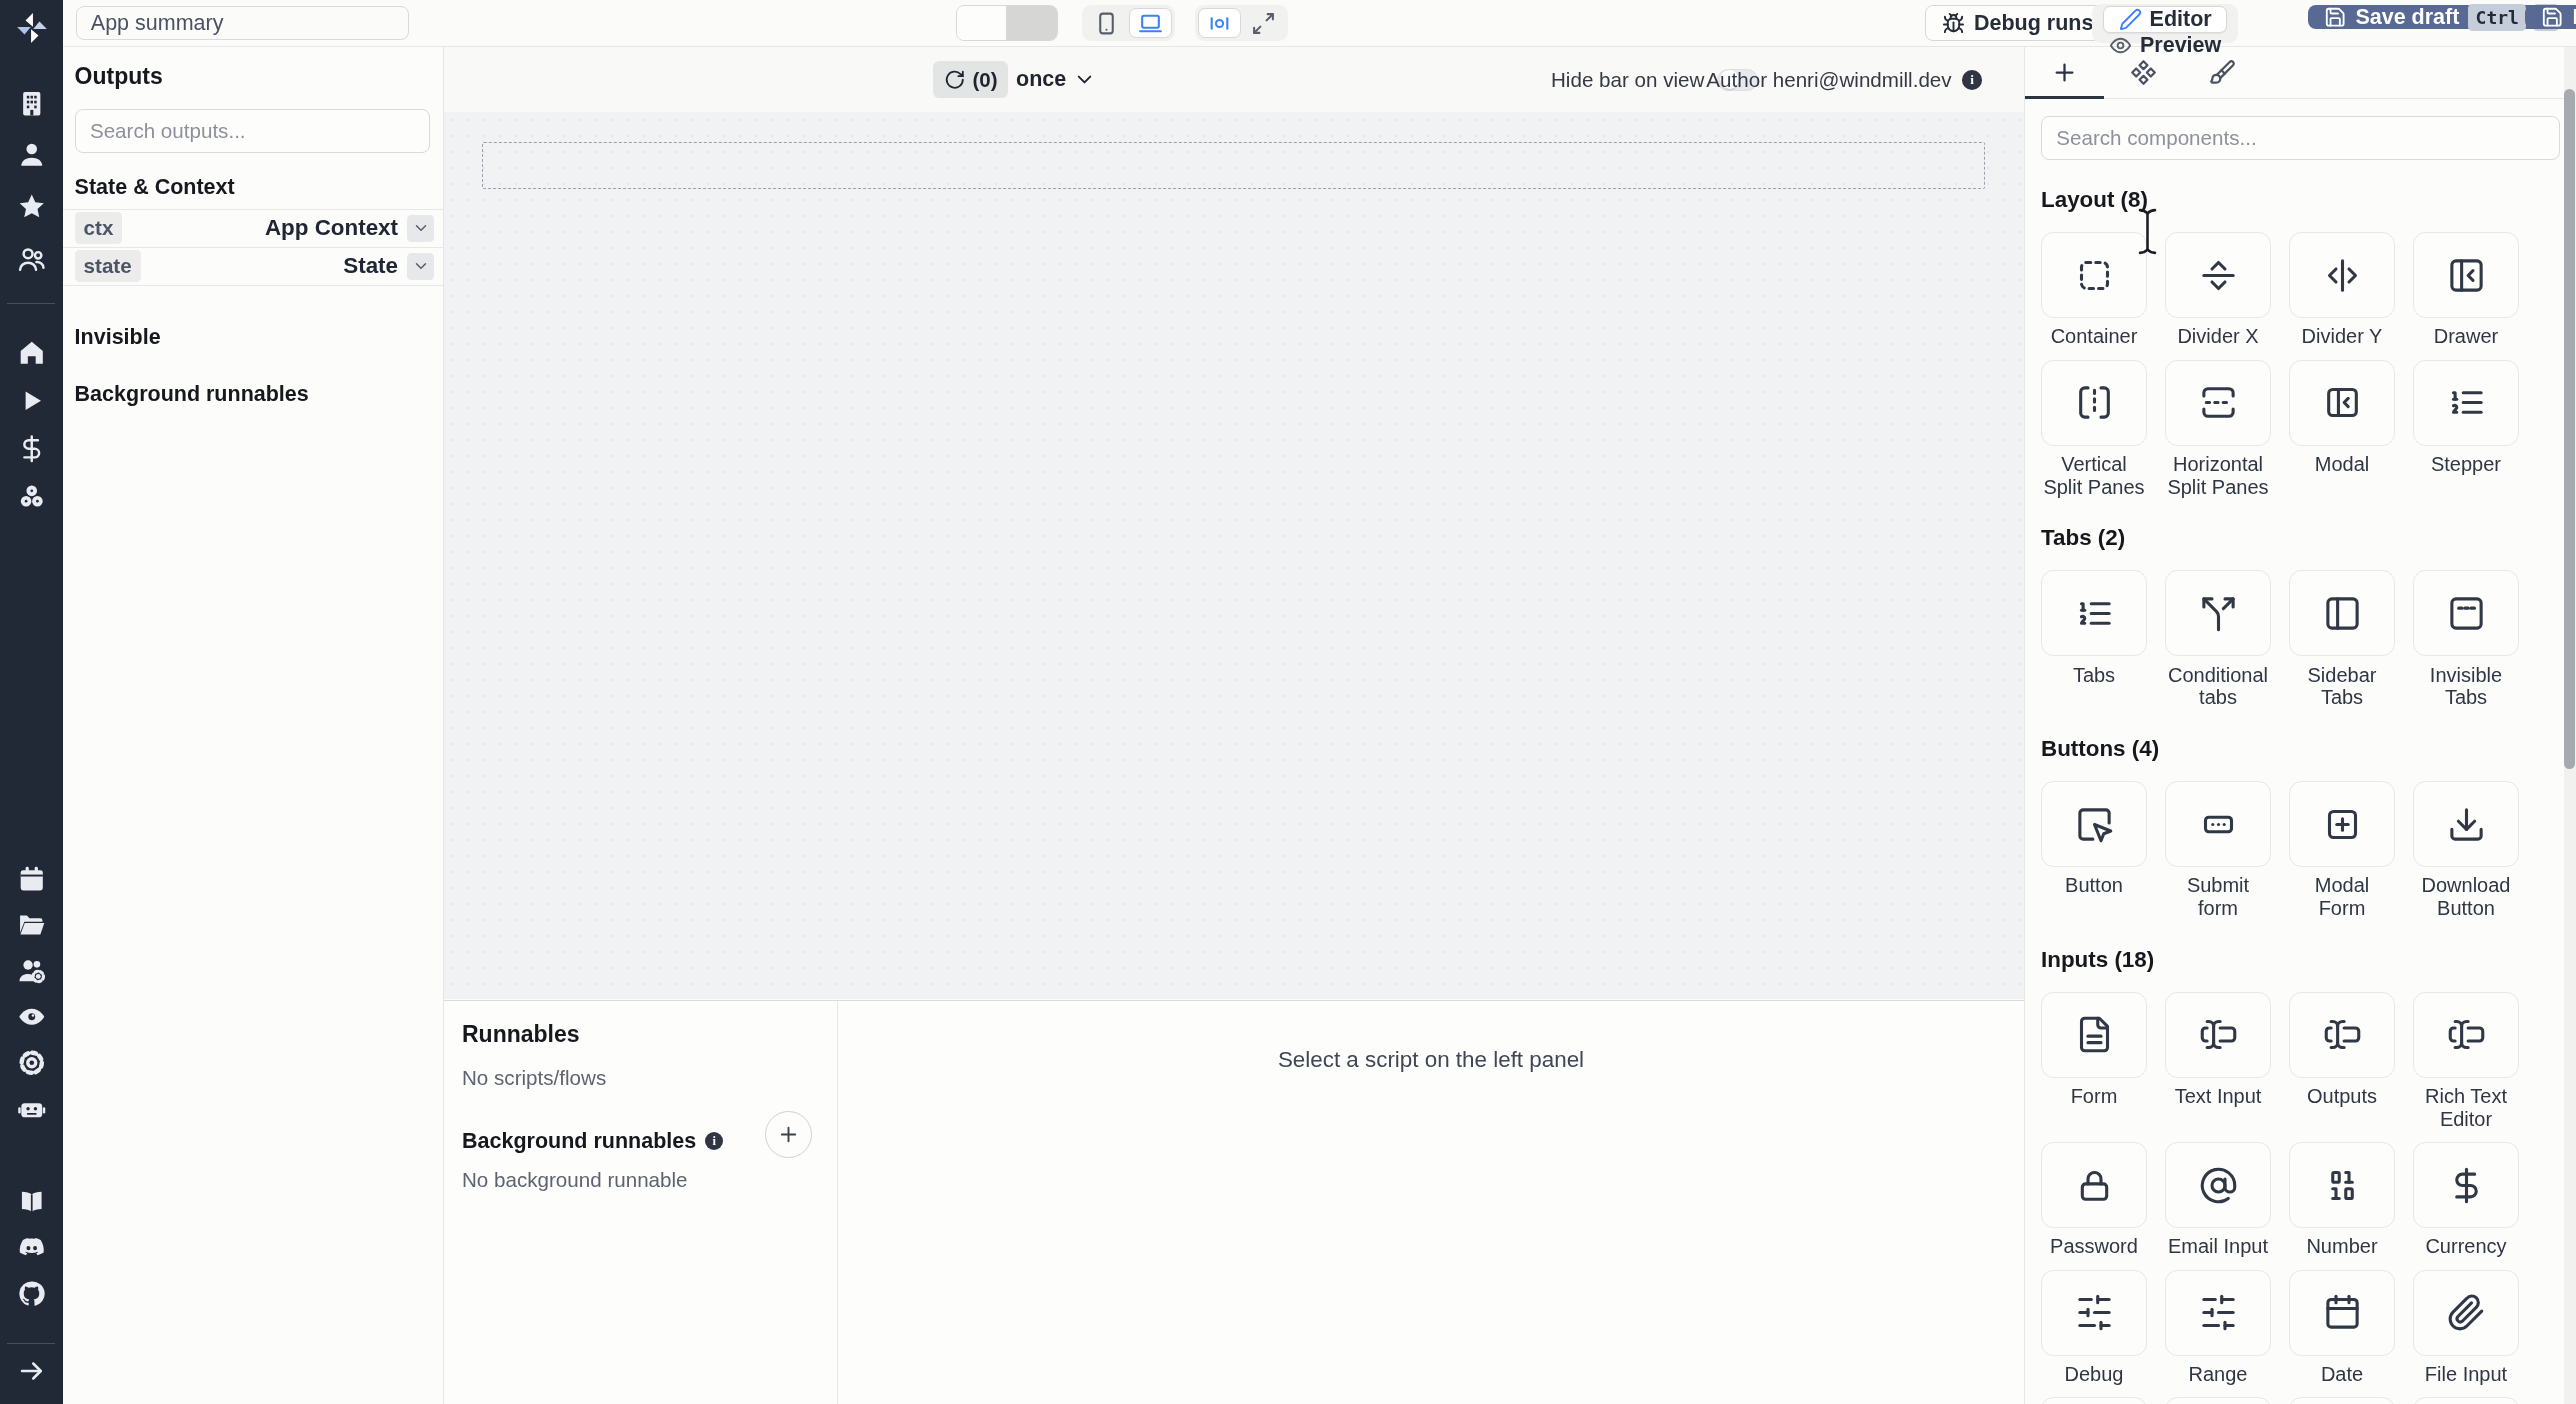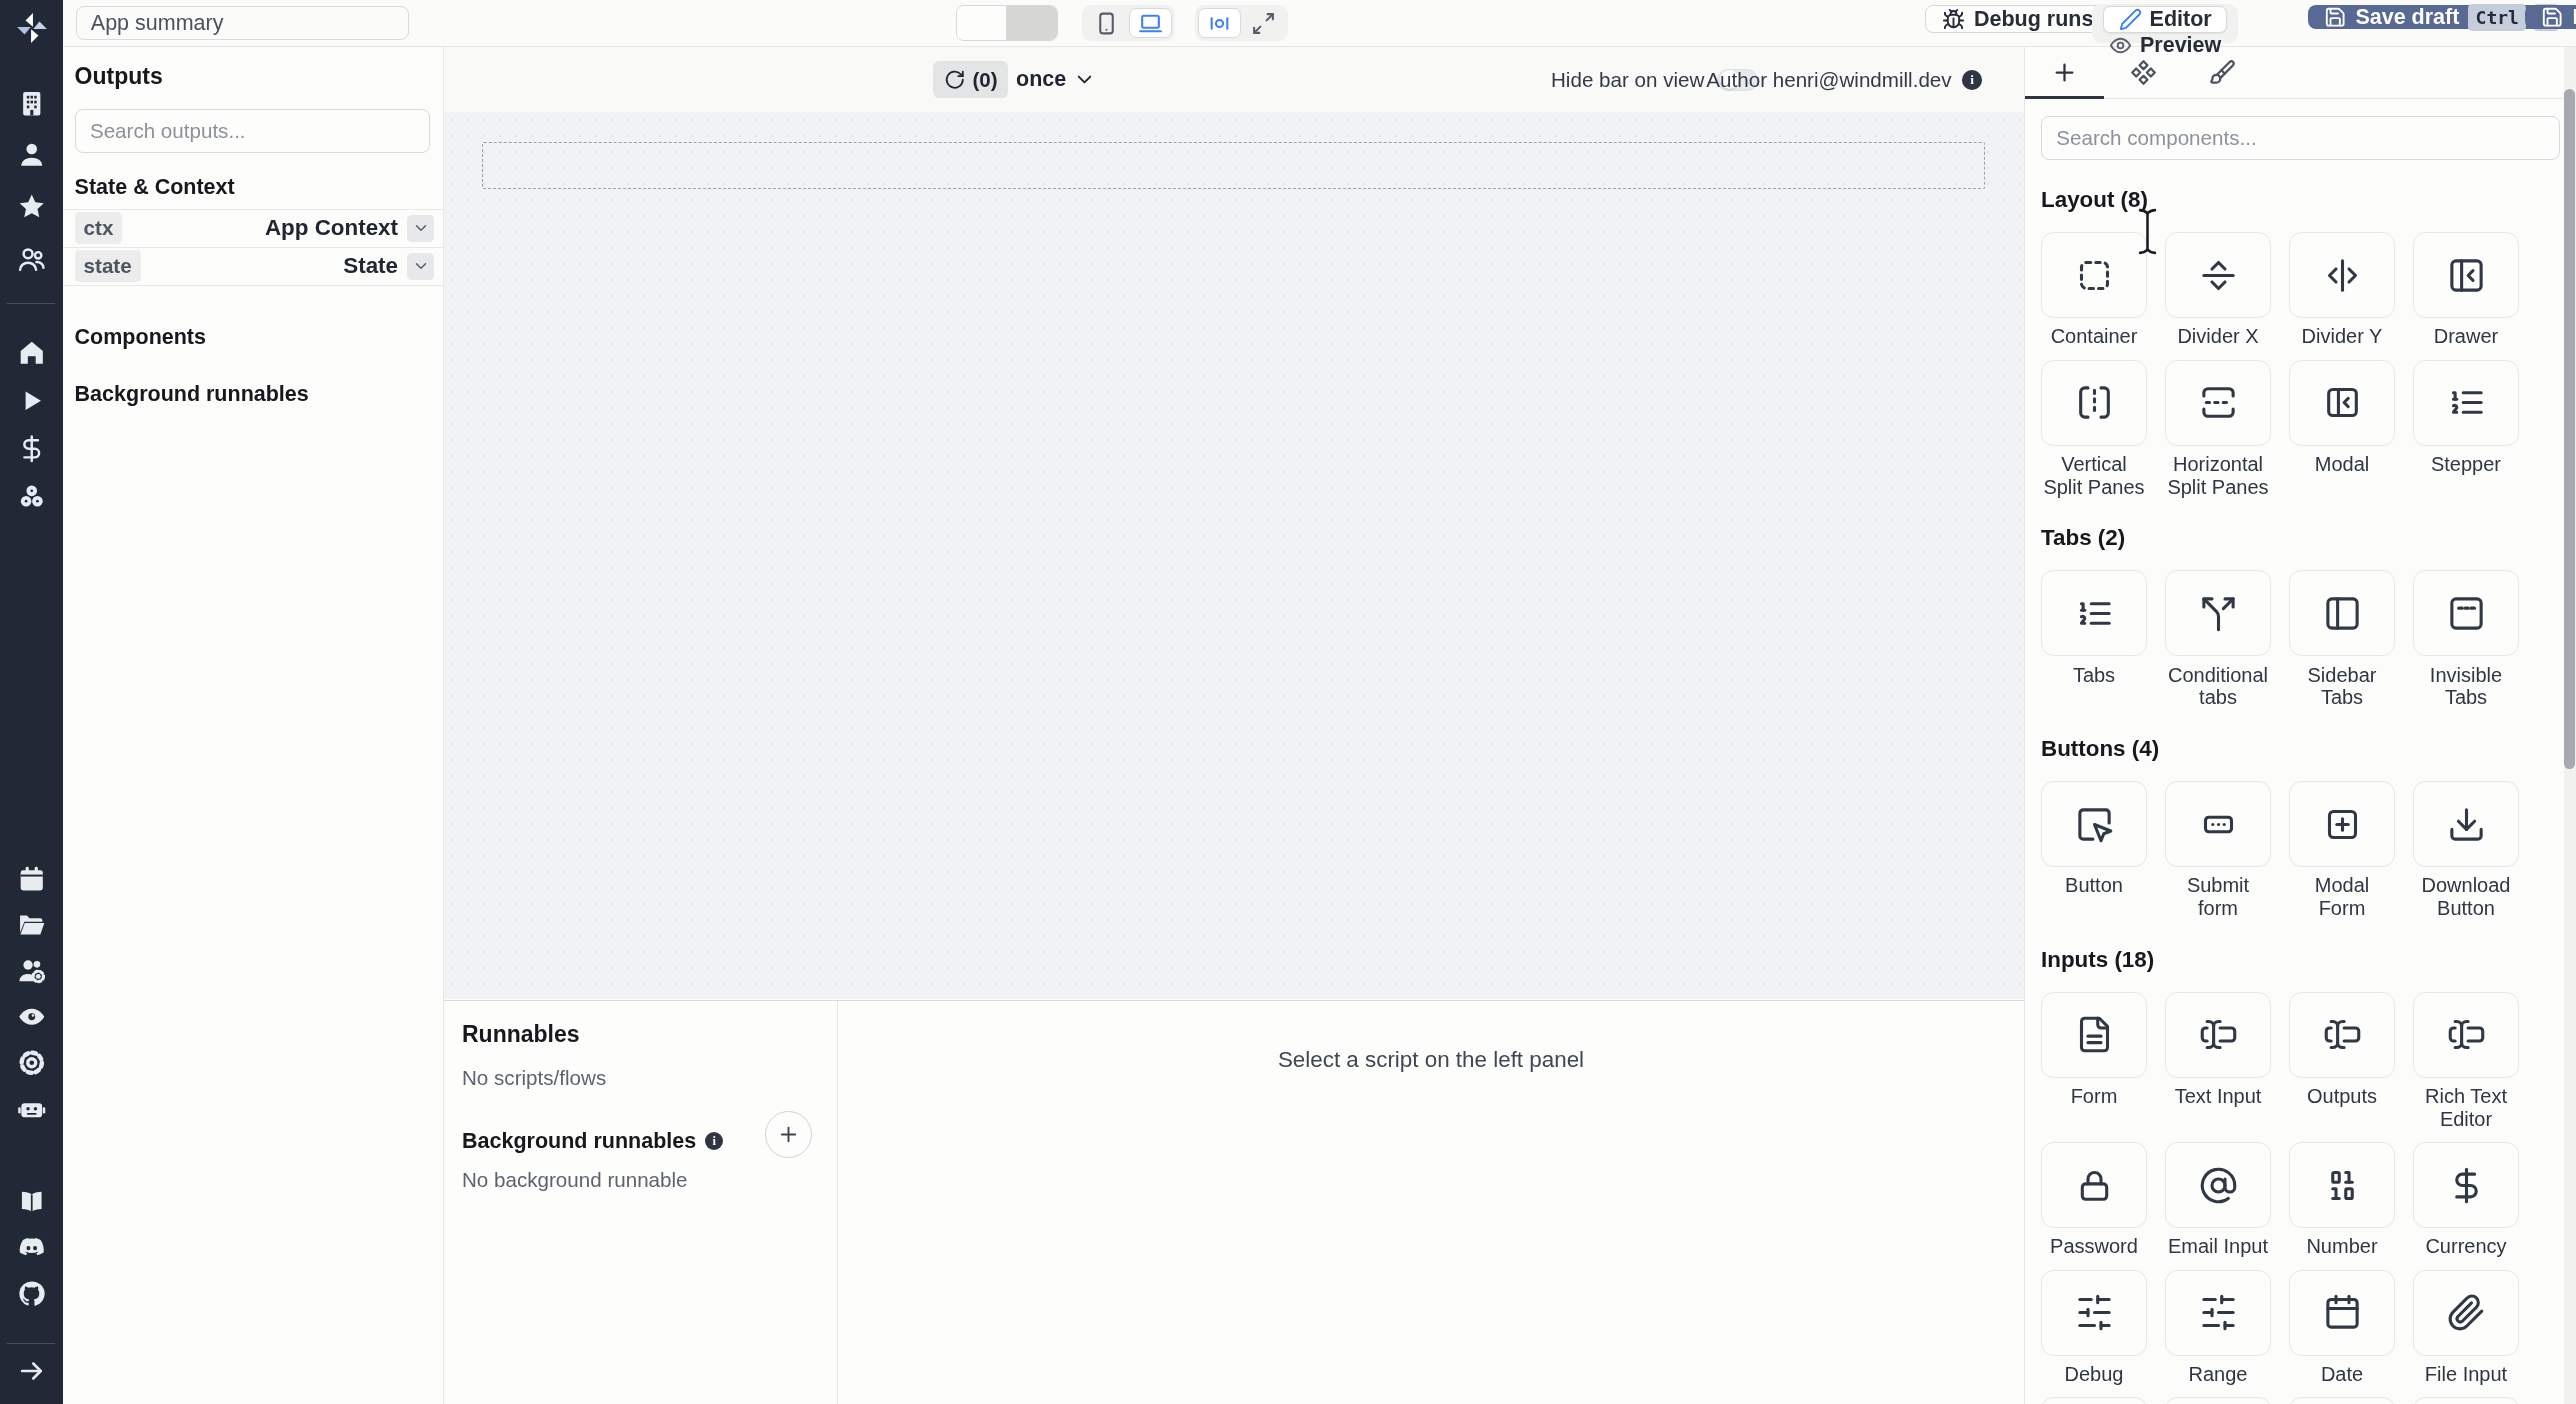--- a/index.html
+++ b/index.html
@@ -29,21 +29,21 @@
   .undo-btn,.redo-btn { width:50px; height:36px; display:flex; align-items:center; justify-content:center; border:none; cursor:pointer; }
   .undo-btn { background:#fdfdfc; color:#20252f; border-right:0.9px solid #d6d8dc; }
   .redo-btn { background:#d6d6d4; color:#3a404b; }
   .seg { background:#f1f1ef; border-radius:9px; padding:2.7px; gap:1.8px; }
   .dev-grp { left:1019px; }
   .cen-grp { left:1132px; }
   .seg-btn { height:30px; min-width:43px; display:flex; align-items:center; justify-content:center; border:none; background:transparent; border-radius:7.2px; cursor:pointer; color:#575e69; }
   .seg-btn.sel { background:#ffffff; border:0.9px solid #d6d8dc; color:#3b82f6; }
   .seg-btn .ic { width:25px; height:25px; }
   .kebab-btn { position:absolute; left:1823px; top:5.4px; width:27px; height:36px; border:none; background:none; color:#3c424e; cursor:pointer; display:flex; align-items:center; justify-content:center; }
-  .tb-btn { position:absolute; top:5.4px; height:28px; display:flex; align-items:center; gap:9px; border:0.9px solid #d5d7db; background:#fdfdfc; border-radius:8px; font-size:21.5px; font-weight:600; color:#262c38; padding:0 16px; cursor:pointer; font-family:"Liberation Sans",sans-serif; }
+  .tb-btn { position:absolute; top:5.4px; height:36px; display:flex; align-items:center; gap:9px; border:0.9px solid #d5d7db; background:#fdfdfc; border-radius:8px; font-size:21.5px; font-weight:600; color:#262c38; padding:0 16px; cursor:pointer; font-family:"Liberation Sans",sans-serif; }
   .tb-btn .ic { width:23px; height:23px; }
   .debug-btn { left:1862px; }
   .view-seg { position:absolute; left:2029px; top:3.6px; height:39px; background:#f1f1ef; border-radius:9px; display:flex; align-items:center; padding:2.7px;flex-direction:column; }
   .view-btn { height:34px; display:flex; align-items:center; gap:8px; padding:0 14.3px; font-size:21.5px; font-weight:600; color:#262c38; border:none; background:transparent; border-radius:7.2px; cursor:pointer; font-family:"Liberation Sans",sans-serif; }
   .view-btn.sel { background:#ffffff; border:0.9px solid #d6d8dc; box-shadow:0 0.9px 1.8px rgba(0,0,0,.06); }
   .view-btn .ic { width:23px; height:23px; }
   .view-btn.sel .ic { color:#3b82f6; }
   .view-btn .ic { color:#5a616d; }
   .blue-btn { position:absolute; top:5.4px; height:24px; display:flex; align-items:center; gap:9px; background:#586a94; color:#ffffff; border:none; border-radius:8px; font-size:21.5px; font-weight:700; padding:0 16px; cursor:pointer; font-family:"Liberation Sans",sans-serif; }
   .blue-btn .ic { width:22.4px; height:22.4px; }
@@ -468,21 +468,21 @@
         <span class="kv-val">State</span>
         <button class="kv-exp">
             <span>
               <svg class="ic" viewBox="0 0 24 24" fill="none" stroke="currentColor" stroke-width="2" stroke-linecap="round" stroke-linejoin="round">
                 <path d="m6 9 6 6 6-6"></path>
               </svg>
             </span>
           </button>
       </div>
     </div>
-    <div class="lp-h" style="margin-top:39px">Components</div>
+    <div class="lp-h" style="margin-top:39px">Invisible</div>
     <div class="lp-h" style="margin-top:32px">Background runnables</div>
   </section>
 
   <section class="center">
     <div class="ctoolbar">
       <button class="refresh-chip">
         <span>
             <svg class="ic" viewBox="0 0 24 24" fill="none" stroke="currentColor" stroke-width="2" stroke-linecap="round" stroke-linejoin="round">
               <path d="M21 12a9 9 0 1 1-2.6-6.4L21 8"></path>
               <path d="M21 3v5h-5"></path>

